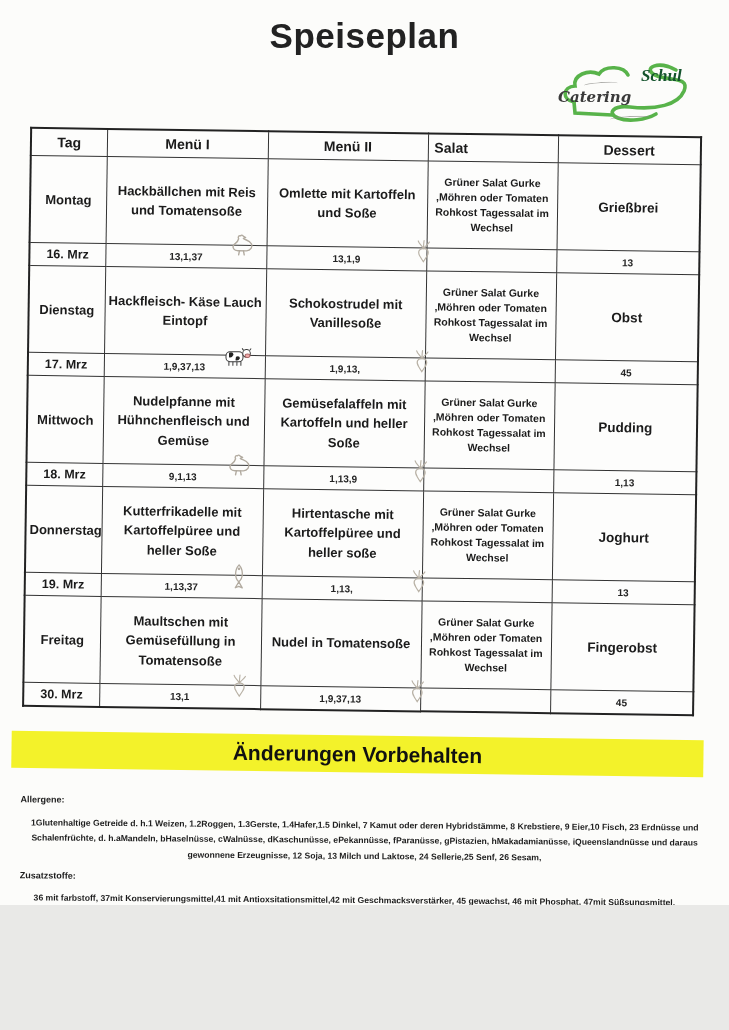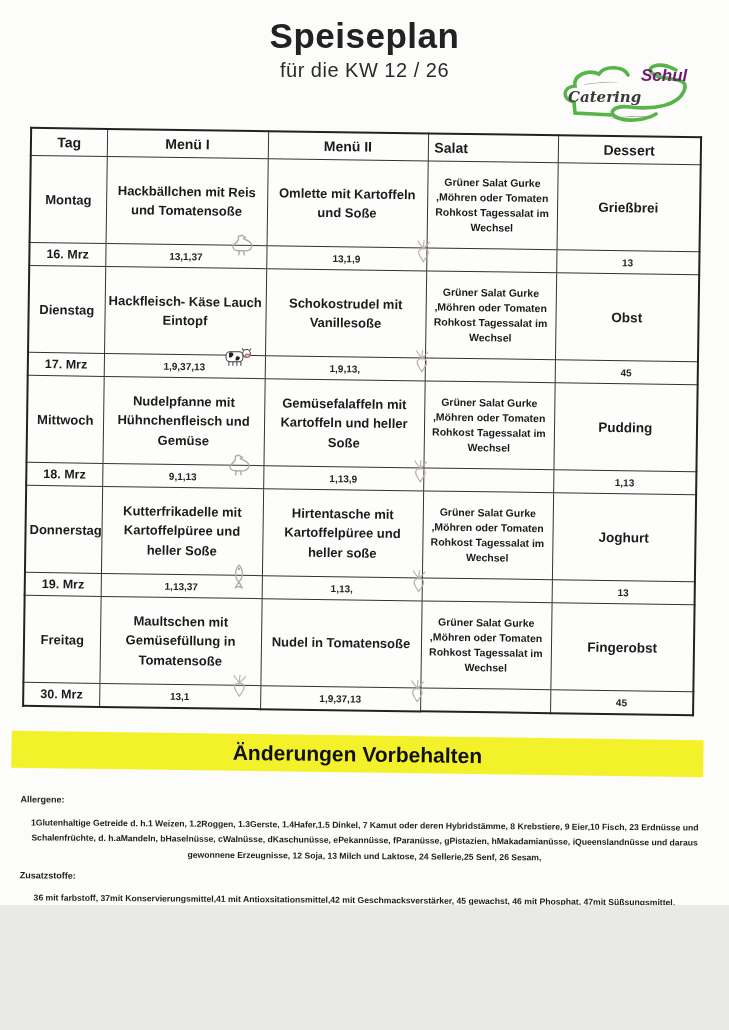--- a/index.html
+++ b/index.html
@@ -7,22 +7,22 @@
   .page { position:relative; width:729px; height:905px; background:#fcfcfa; overflow:hidden; color:#1b1b1b; }
 
   
   .doc-header { position:absolute; top:16px; left:0; width:100%; text-align:center; }
   .doc-title { margin:0; font-size:35px; font-weight:600; letter-spacing:0.5px; color:#222; }
   .doc-subtitle { margin-top:3px; font-size:20px; font-weight:500; color:#2a2a2a; letter-spacing:0.5px; }
 
   
   .logo { position:absolute; top:58px; left:558px; width:160px; height:75px; z-index:5; }
   .logo svg { position:absolute; top:0; left:0; }
-  .logo .t-left { position:absolute; top:30px; left:10px; font-family:"DejaVu Serif", serif; font-style:italic; font-weight:700; font-size:15px; color:#3a3a3a; }
-  .logo .t-right { position:absolute; top:8px; left:83px; font-family:Liberation Sans, sans-serif; font-style:italic; font-weight:700; font-size:17px; color:#701a75; }
+  .logo .t-left { position:absolute; top:30px; left:0; font-family:"DejaVu Serif", serif; font-style:italic; font-weight:700; font-size:15px; color:#3a3a3a; }
+  .logo .t-right { position:absolute; top:8px; left:83px; font-family:Liberation Serif, serif; font-style:italic; font-weight:700; font-size:17px; color:#14532d; }
   .logo .squig { position:absolute; height:4px; border-top:1.5px solid #8a8a86; border-radius:50%; opacity:.7; }
   .squig.s1 { top:24px; left:26px; width:34px; transform:rotate(-4deg); }
   .squig.s2 { top:58px; left:52px; width:40px; transform:rotate(-3deg); }
 
   
   .tilt { position:absolute; top:0; left:0; width:729px; transform:rotate(0.8deg); transform-origin:40px 140px; }
 
   
   table.menu-table { border-collapse:collapse; table-layout:fixed; margin:127px 0 0 30px; width:670px; background:#fdfdfc; }
   .menu-table col.c-tag { width:76px; } .menu-table col.c-m1 { width:161px; } .menu-table col.c-m2 { width:160px; }
@@ -96,21 +96,20 @@
         <path d="M10 10 C15 9.5 17 14 13.5 19 C12 21.5 11 23 10 24.5 C9 23 8 21.5 6.5 19 C3 14 5 9.5 10 10 Z"></path>
       </g>
     </symbol>
   </defs>
 </svg>
 
 <div class="page">
 
   <div class="doc-header">
     <h1 class="doc-title">Speiseplan</h1>
-    <div class="doc-subtitle">für die KW  12 / 26</div>
   </div>
 
   <div class="logo">
     <svg width="160" height="75" viewBox="0 0 160 75">
       <g fill="none" stroke="#58b34a" stroke-width="3.6" stroke-linecap="round">
         <path d="M118 12 C100 2 84 10 97 17 C112 24 132 18 126 33 C120 47 98 52 72 49 C56 47 48 55 60 60 C70 64 88 62 98 56"></path>
         <path d="M16 44 C4 42 4 29 17 28 C15 17 30 11 41 16 C47 7 66 8 70 17"></path>
         <path d="M16 44 L17 55 L54 57"></path>
       </g>
     </svg>

